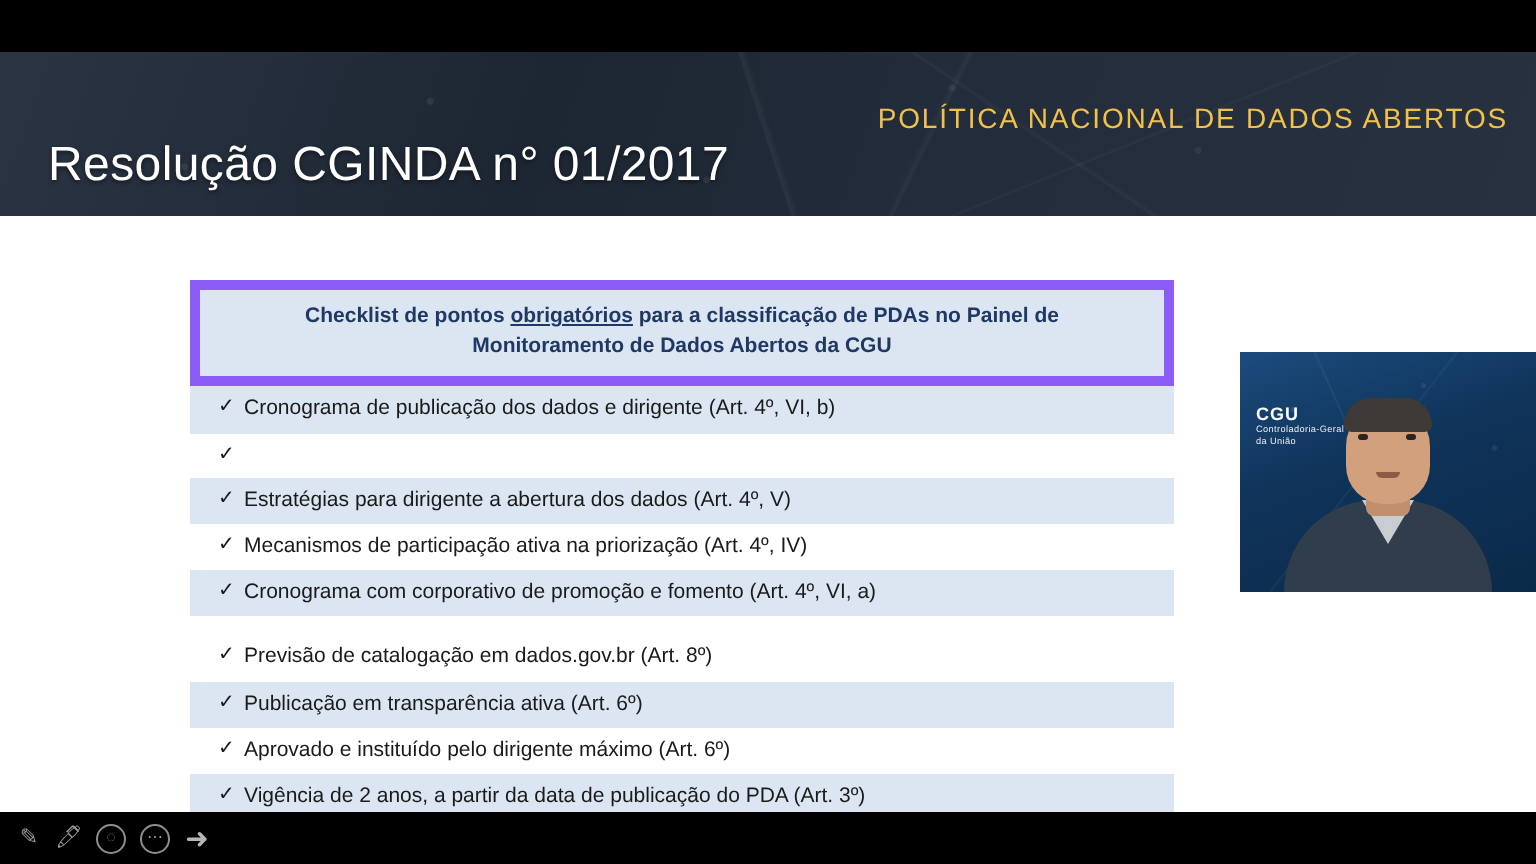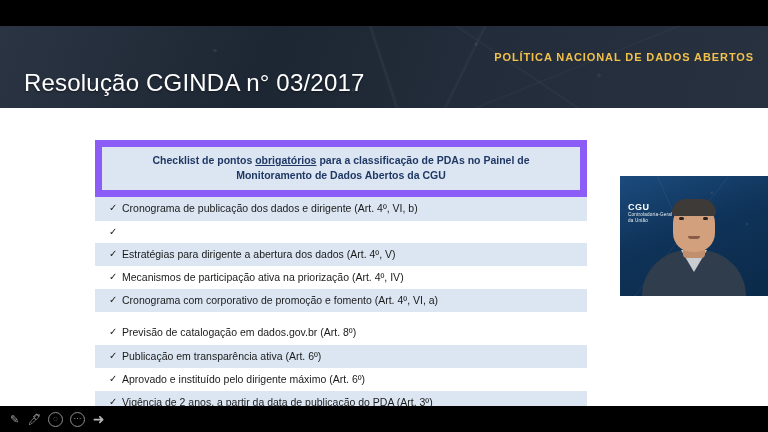--- a/index.html
+++ b/index.html
@@ -54,23 +54,23 @@
       linear-gradient(-64deg, transparent 39.7%, rgba(255,255,255,0.045) 39.9%, transparent 40.3%),
       linear-gradient(34deg, transparent 64.7%, rgba(255,255,255,0.04) 64.9%, transparent 65.3%),
       linear-gradient(-22deg, transparent 29.8%, rgba(255,255,255,0.035) 30.0%, transparent 30.4%);
     pointer-events: none;
   }
   .header-eyebrow {
     position: absolute;
     right: 14px;
     top: 25px;
     color: #f2c14a;
-    font-size: 11px;
+    font-size: 14px;
     letter-spacing: 0.9px;
-    font-weight: bold;
+    font-weight: normal;
     text-transform: uppercase;
     z-index: 2;
   }
   .header-title {
     position: absolute;
     left: 24px;
     top: 43px;
     color: #ffffff;
     font-size: 24px;
     font-weight: normal;
@@ -80,21 +80,21 @@
   }
   
   .checklist {
     position: absolute;
     left: 95px;
     top: 114px;
     width: 492px;
   }
   .checklist-title {
     background: #dce6f2;
-    border: 7px solid #8b5cf6;
+    border: 5px solid #8b5cf6;
     color: #1f3864;
     font-size: 10.5px;
     font-weight: bold;
     text-align: center;
     line-height: 1.45;
     padding: 6px 18px 7px 18px;
     box-sizing: border-box;
   }
   .checklist-title u {
     text-decoration: underline;
@@ -303,21 +303,21 @@
 <body>
 
 <div class="screen">
 
   <div class="top-bar"></div>
 
   <div class="slide">
 
     <div class="slide-header">
       <div class="header-eyebrow">POLÍTICA NACIONAL DE DADOS ABERTOS</div>
-      <div class="header-title">Resolução CGINDA n° 03/2017</div>
+      <div class="header-title">Resolução CGINDA n° 01/2017</div>
     </div>
 
     <div class="checklist">
       <div class="checklist-title">
         <span>Checklist de pontos </span><u>obrigatórios</u><span> para a classificação de PDAs no Painel de Monitoramento de Dados Abertos da CGU</span>
       </div>
       <div id="checklist-rows">
           <div class="check-row shaded">
             <span class="check-mark">✓</span>
             <span>Cronograma de publicação dos dados e dirigente (Art. 4º, VI, b)</span>

